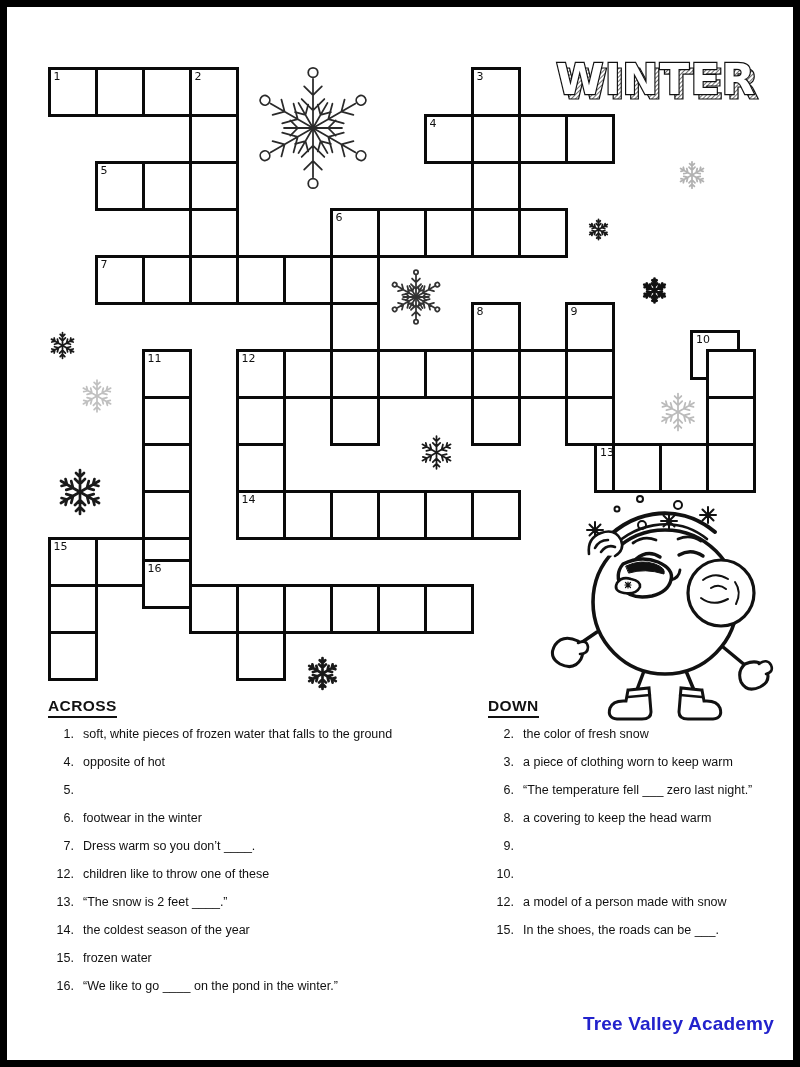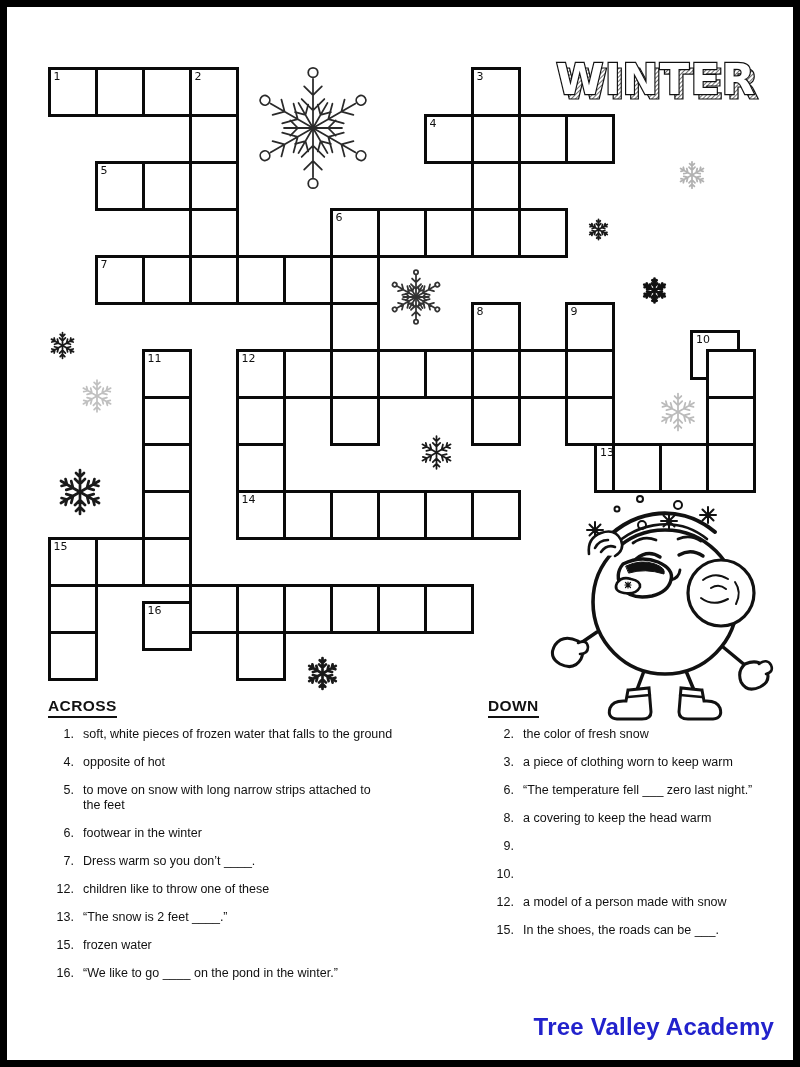--- a/index.html
+++ b/index.html
@@ -31,21 +31,21 @@
   .clue-header{display:inline-block;font-size:15.5px;font-weight:bold;letter-spacing:.4px;
         color:#111;border-bottom:2px solid #111;padding-bottom:1px;margin-bottom:9px;}
   .clue{display:flex;margin-bottom:13px;font-size:12.5px;line-height:15px;color:#111;}
   .cnumcol{flex:none;width:26px;text-align:right;}
   .ctext{display:block;margin-left:9px;white-space:pre-line;}
   #down-col .clue:nth-child(6) .ctext{text-align:justify;}
   #down-col .clue:nth-child(6) .ctext::first-line{word-spacing:7px;}
 
   
   #footer-brand{position:absolute;right:26px;top:1013px;z-index:8;
-        font-size:24px;font-weight:bold;letter-spacing:.2px;}
+        font-size:19px;font-weight:bold;letter-spacing:.2px;}
 </style>
 </head>
 <body>
 
 <div class="page">
 
   <svg width="0" height="0" style="position:absolute" aria-hidden="true">
     <defs>
       <path id="armA" d="M0 0L0 -44M0 -16L-10 -26M0 -16L10 -26M0 -30L-8 -38M0 -30L8 -38" fill="none" stroke-linecap="round"></path>
       <g id="flakeG">
@@ -214,21 +214,21 @@
       <div class="cell" style="left: 329.5px; top: 489.5px;"></div>
       <div class="cell" style="left: 376.5px; top: 489.5px;"></div>
       <div class="cell" style="left: 423.5px; top: 489.5px;"></div>
       <div class="cell" style="left: 470.5px; top: 489.5px;"></div>
       <div class="cell" style="left: 47.5px; top: 536.5px;">
         <span class="cnum">15</span>
       </div>
       <div class="cell" style="left: 94.5px; top: 536.5px;"></div>
       <div class="cell" style="left: 141.5px; top: 536.5px;"></div>
       <div class="cell" style="left: 47.5px; top: 583.5px;"></div>
-      <div class="cell" style="left: 141.5px; top: 601px;">
+      <div class="cell" style="left: 141.5px; top: 559px;">
         <span class="cnum">16</span>
       </div>
       <div class="cell" style="left: 188.5px; top: 583.5px;"></div>
       <div class="cell" style="left: 235.5px; top: 583.5px;"></div>
       <div class="cell" style="left: 282.5px; top: 583.5px;"></div>
       <div class="cell" style="left: 329.5px; top: 583.5px;"></div>
       <div class="cell" style="left: 376.5px; top: 583.5px;"></div>
       <div class="cell" style="left: 423.5px; top: 583.5px;"></div>
       <div class="cell" style="left: 47.5px; top: 630.5px;"></div>
       <div class="cell" style="left: 235.5px; top: 630.5px;"></div>
@@ -308,38 +308,40 @@
         <div class="clue">
           <span class="cnumcol">1.</span>
           <span class="ctext">soft, white pieces of frozen water that falls to the ground</span>
         </div>
         <div class="clue">
           <span class="cnumcol">4.</span>
           <span class="ctext">opposite of hot</span>
         </div>
         <div class="clue">
           <span class="cnumcol">5.</span>
-          <span class="ctext">to move on snow with long narrow strips attached to
-the feet</span>
         </div>
         <div class="clue">
           <span class="cnumcol">6.</span>
           <span class="ctext">footwear in the winter</span>
         </div>
         <div class="clue">
           <span class="cnumcol">7.</span>
           <span class="ctext">Dress warm so you don’t ____.</span>
         </div>
         <div class="clue">
           <span class="cnumcol">12.</span>
           <span class="ctext">children like to throw one of these</span>
         </div>
         <div class="clue">
           <span class="cnumcol">13.</span>
           <span class="ctext">“The snow is 2 feet ____.”</span>
+        </div>
+        <div class="clue">
+          <span class="cnumcol">14.</span>
+          <span class="ctext">the coldest season of the year</span>
         </div>
         <div class="clue">
           <span class="cnumcol">15.</span>
           <span class="ctext">frozen water</span>
         </div>
         <div class="clue">
           <span class="cnumcol">16.</span>
           <span class="ctext">“We like to go ____ on the pond in the winter.”</span>
         </div>
       </div>

